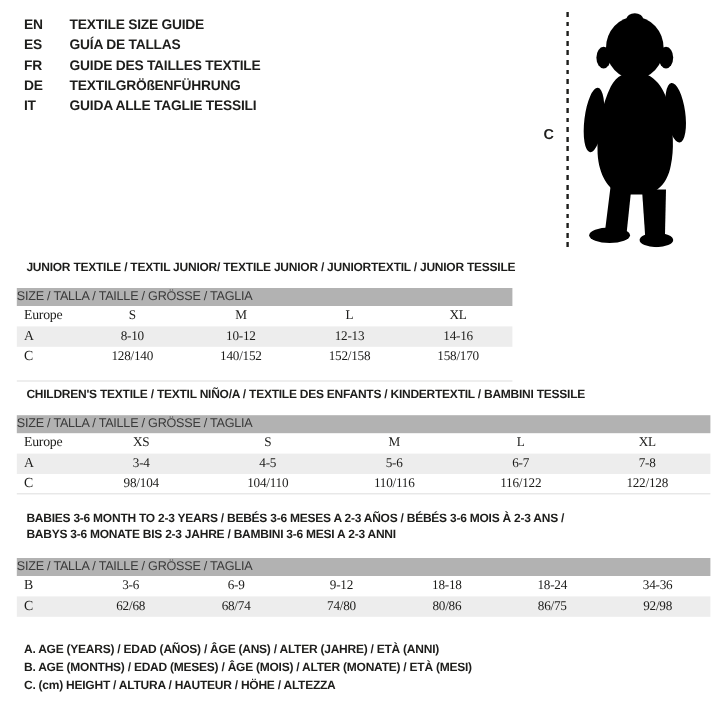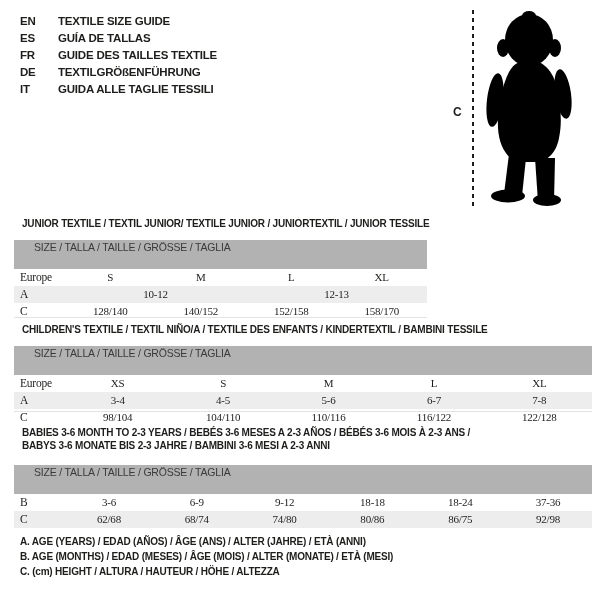--- a/index.html
+++ b/index.html
@@ -18,21 +18,21 @@
   .baby{position:absolute;left:483px;top:8px;}
 
   
   .sec{position:absolute;left:14px;}
   .sec.t1{top:218px;width:413px;}
   .sec.t2{top:324px;width:578px;}
   .sec.t3{top:426px;width:578px;}
   .t-title{font-weight:bold;font-size:10px;letter-spacing:-0.2px;padding-left:8px;
            line-height:11px;height:11px;white-space:nowrap;}
   .t-title.multi{height:13px;line-height:13px;}
-  .bar{margin-top:11px;height:29px;background:#b2b2b2;line-height:15px;padding-left:20px;
+  .bar{margin-top:11px;height:15px;background:#b2b2b2;line-height:15px;padding-left:0;
        font-size:10.5px;color:#3a3a3a;letter-spacing:-0.2px;}
   .t3 .bar{margin-top:13px;}
   .row{display:flex;height:17px;line-height:17px;font-size:11px;letter-spacing:-0.2px;font-family:Liberation Serif, serif;}
   .row.alt{background:#ededed;}
   .row .lbl{width:51px;padding-left:6px;box-sizing:border-box;font-size:11.5px;}
   .row .c{flex:1;text-align:center;}
   .divider{position:absolute;left:14px;height:1px;background:#e3e3e3;}
   .divider.d1{top:317px;width:413px;}
   .divider.d2{top:411px;width:578px;}
 
@@ -91,22 +91,24 @@
     <div class="bar">SIZE / TALLA / TAILLE / GRÖSSE / TAGLIA</div>
     <div class="row">
       <span class="lbl">Europe</span>
       <span class="c">S</span>
       <span class="c">M</span>
       <span class="c">L</span>
       <span class="c">XL</span>
     </div>
     <div class="row alt">
       <span class="lbl">A</span>
+      <span class="c">8-10</span>
       <span class="c">10-12</span>
       <span class="c">12-13</span>
+      <span class="c">14-16</span>
     </div>
     <div class="row">
       <span class="lbl">C</span>
       <span class="c">128/140</span>
       <span class="c">140/152</span>
       <span class="c">152/158</span>
       <span class="c">158/170</span>
     </div>
   </div>
   <div class="divider d1"></div>
@@ -145,21 +147,21 @@
     <div class="t-title multi">BABIES 3-6 MONTH TO 2-3 YEARS / BEBÉS 3-6 MESES A 2-3 AÑOS / BÉBÉS 3-6 MOIS À 2-3 ANS /</div>
     <div class="t-title multi">BABYS 3-6 MONATE BIS 2-3 JAHRE / BAMBINI 3-6 MESI A 2-3 ANNI</div>
     <div class="bar">SIZE / TALLA / TAILLE / GRÖSSE / TAGLIA</div>
     <div class="row">
       <span class="lbl">B</span>
       <span class="c">3-6</span>
       <span class="c">6-9</span>
       <span class="c">9-12</span>
       <span class="c">18-18</span>
       <span class="c">18-24</span>
-      <span class="c">37-36</span>
+      <span class="c">34-36</span>
     </div>
     <div class="row alt">
       <span class="lbl">C</span>
       <span class="c">62/68</span>
       <span class="c">68/74</span>
       <span class="c">74/80</span>
       <span class="c">80/86</span>
       <span class="c">86/75</span>
       <span class="c">92/98</span>
     </div>

